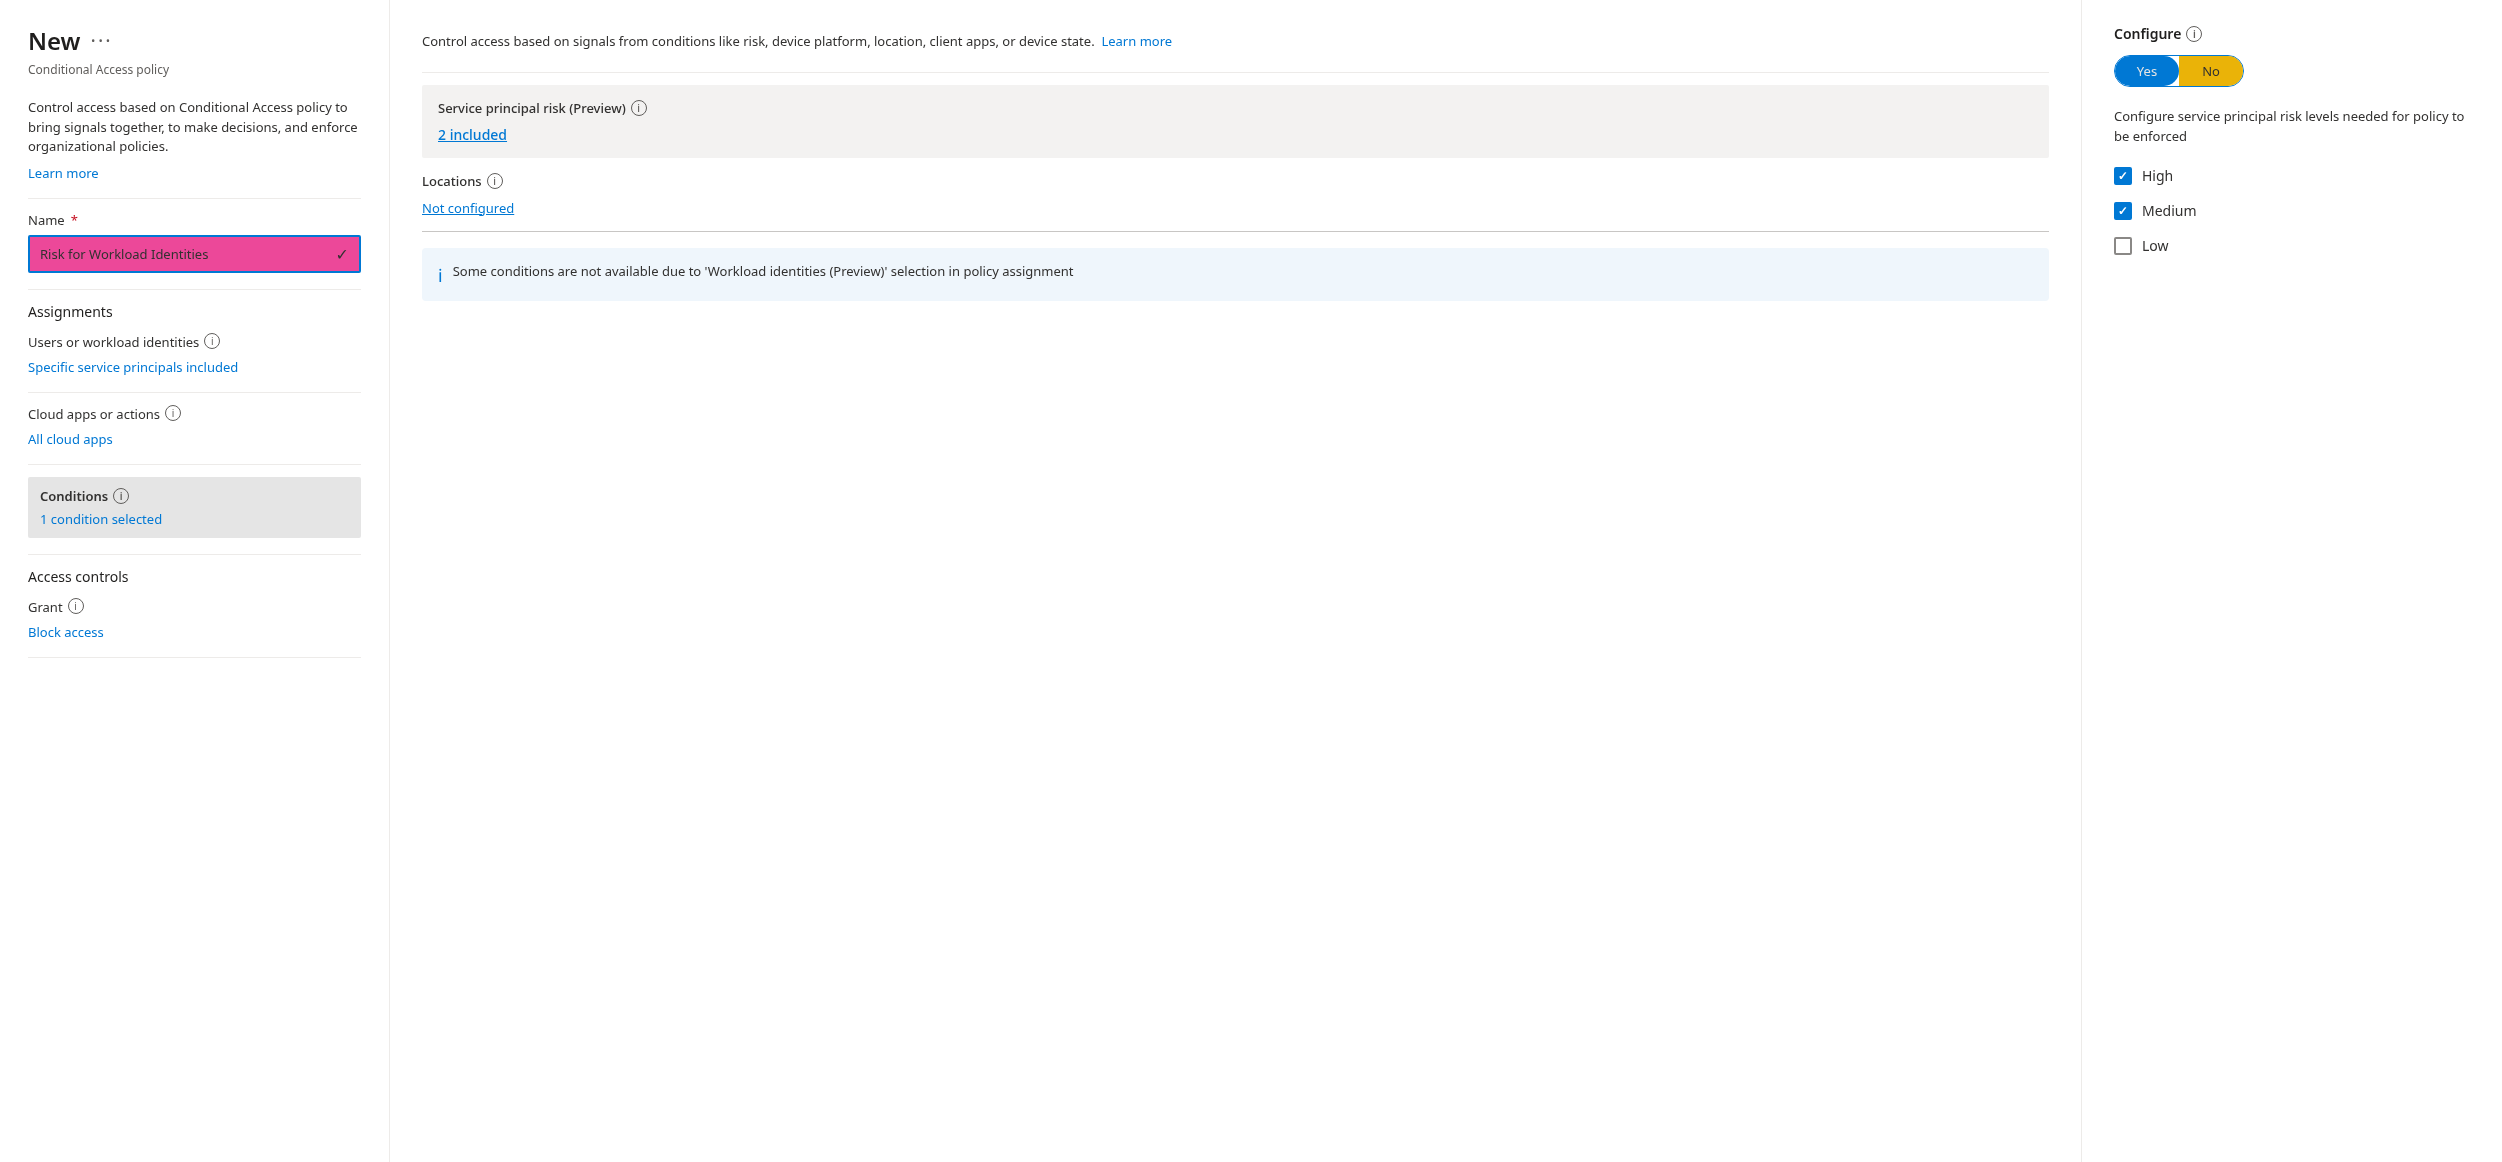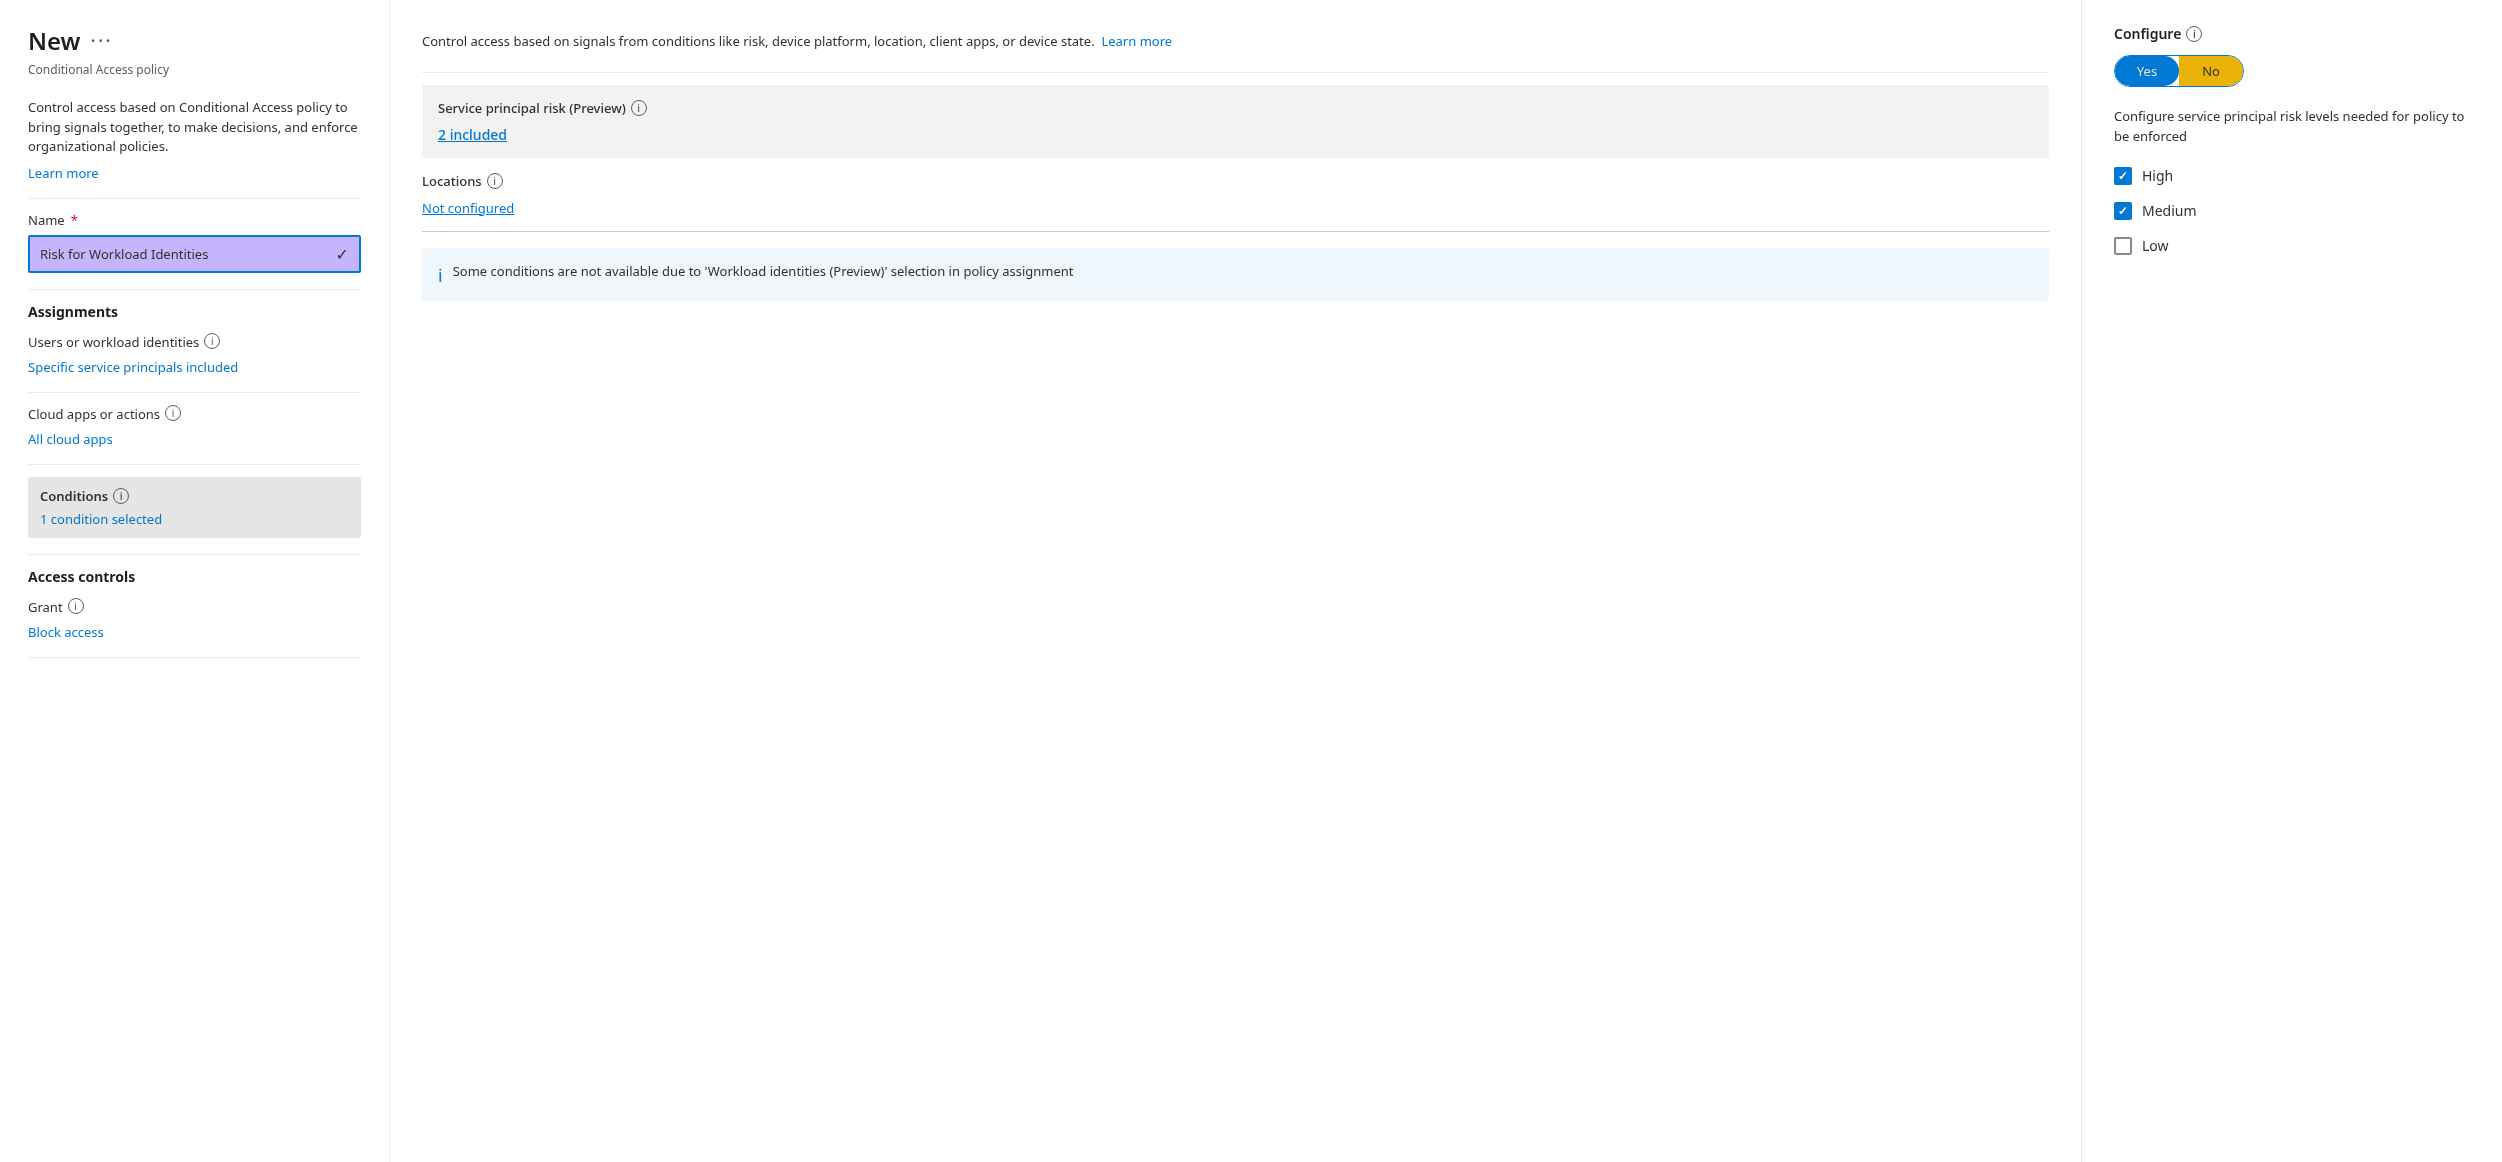--- a/index.html
+++ b/index.html
@@ -71,21 +71,21 @@
     }
 
     .section-divider {
       border: none;
       border-top: 1px solid #edebe9;
       margin: 16px 0 12px 0;
     }
 
     .section-label {
       font-size: 14px;
-      font-weight: 700;
+      font-weight: 400;
       color: #201f1e;
       margin-bottom: 12px;
     }
 
     .field-label {
       font-size: 13px;
       color: #323130;
       margin-bottom: 6px;
       display: flex;
       align-items: flex-end;
@@ -109,21 +109,21 @@
       cursor: pointer;
       flex-shrink: 0;
     }
 
     .name-input-container {
       display: flex;
       align-items: center;
       border: 2px solid #0078d4;
       border-radius: 2px;
       padding: 6px 10px;
-      background: #c4b5fd;
+      background: #ec4899;
     }
 
     .name-input-text {
       flex: 1;
       font-size: 13px;
       color: #323130;
     }
 
     .checkmark-icon {
       color: #323130;

